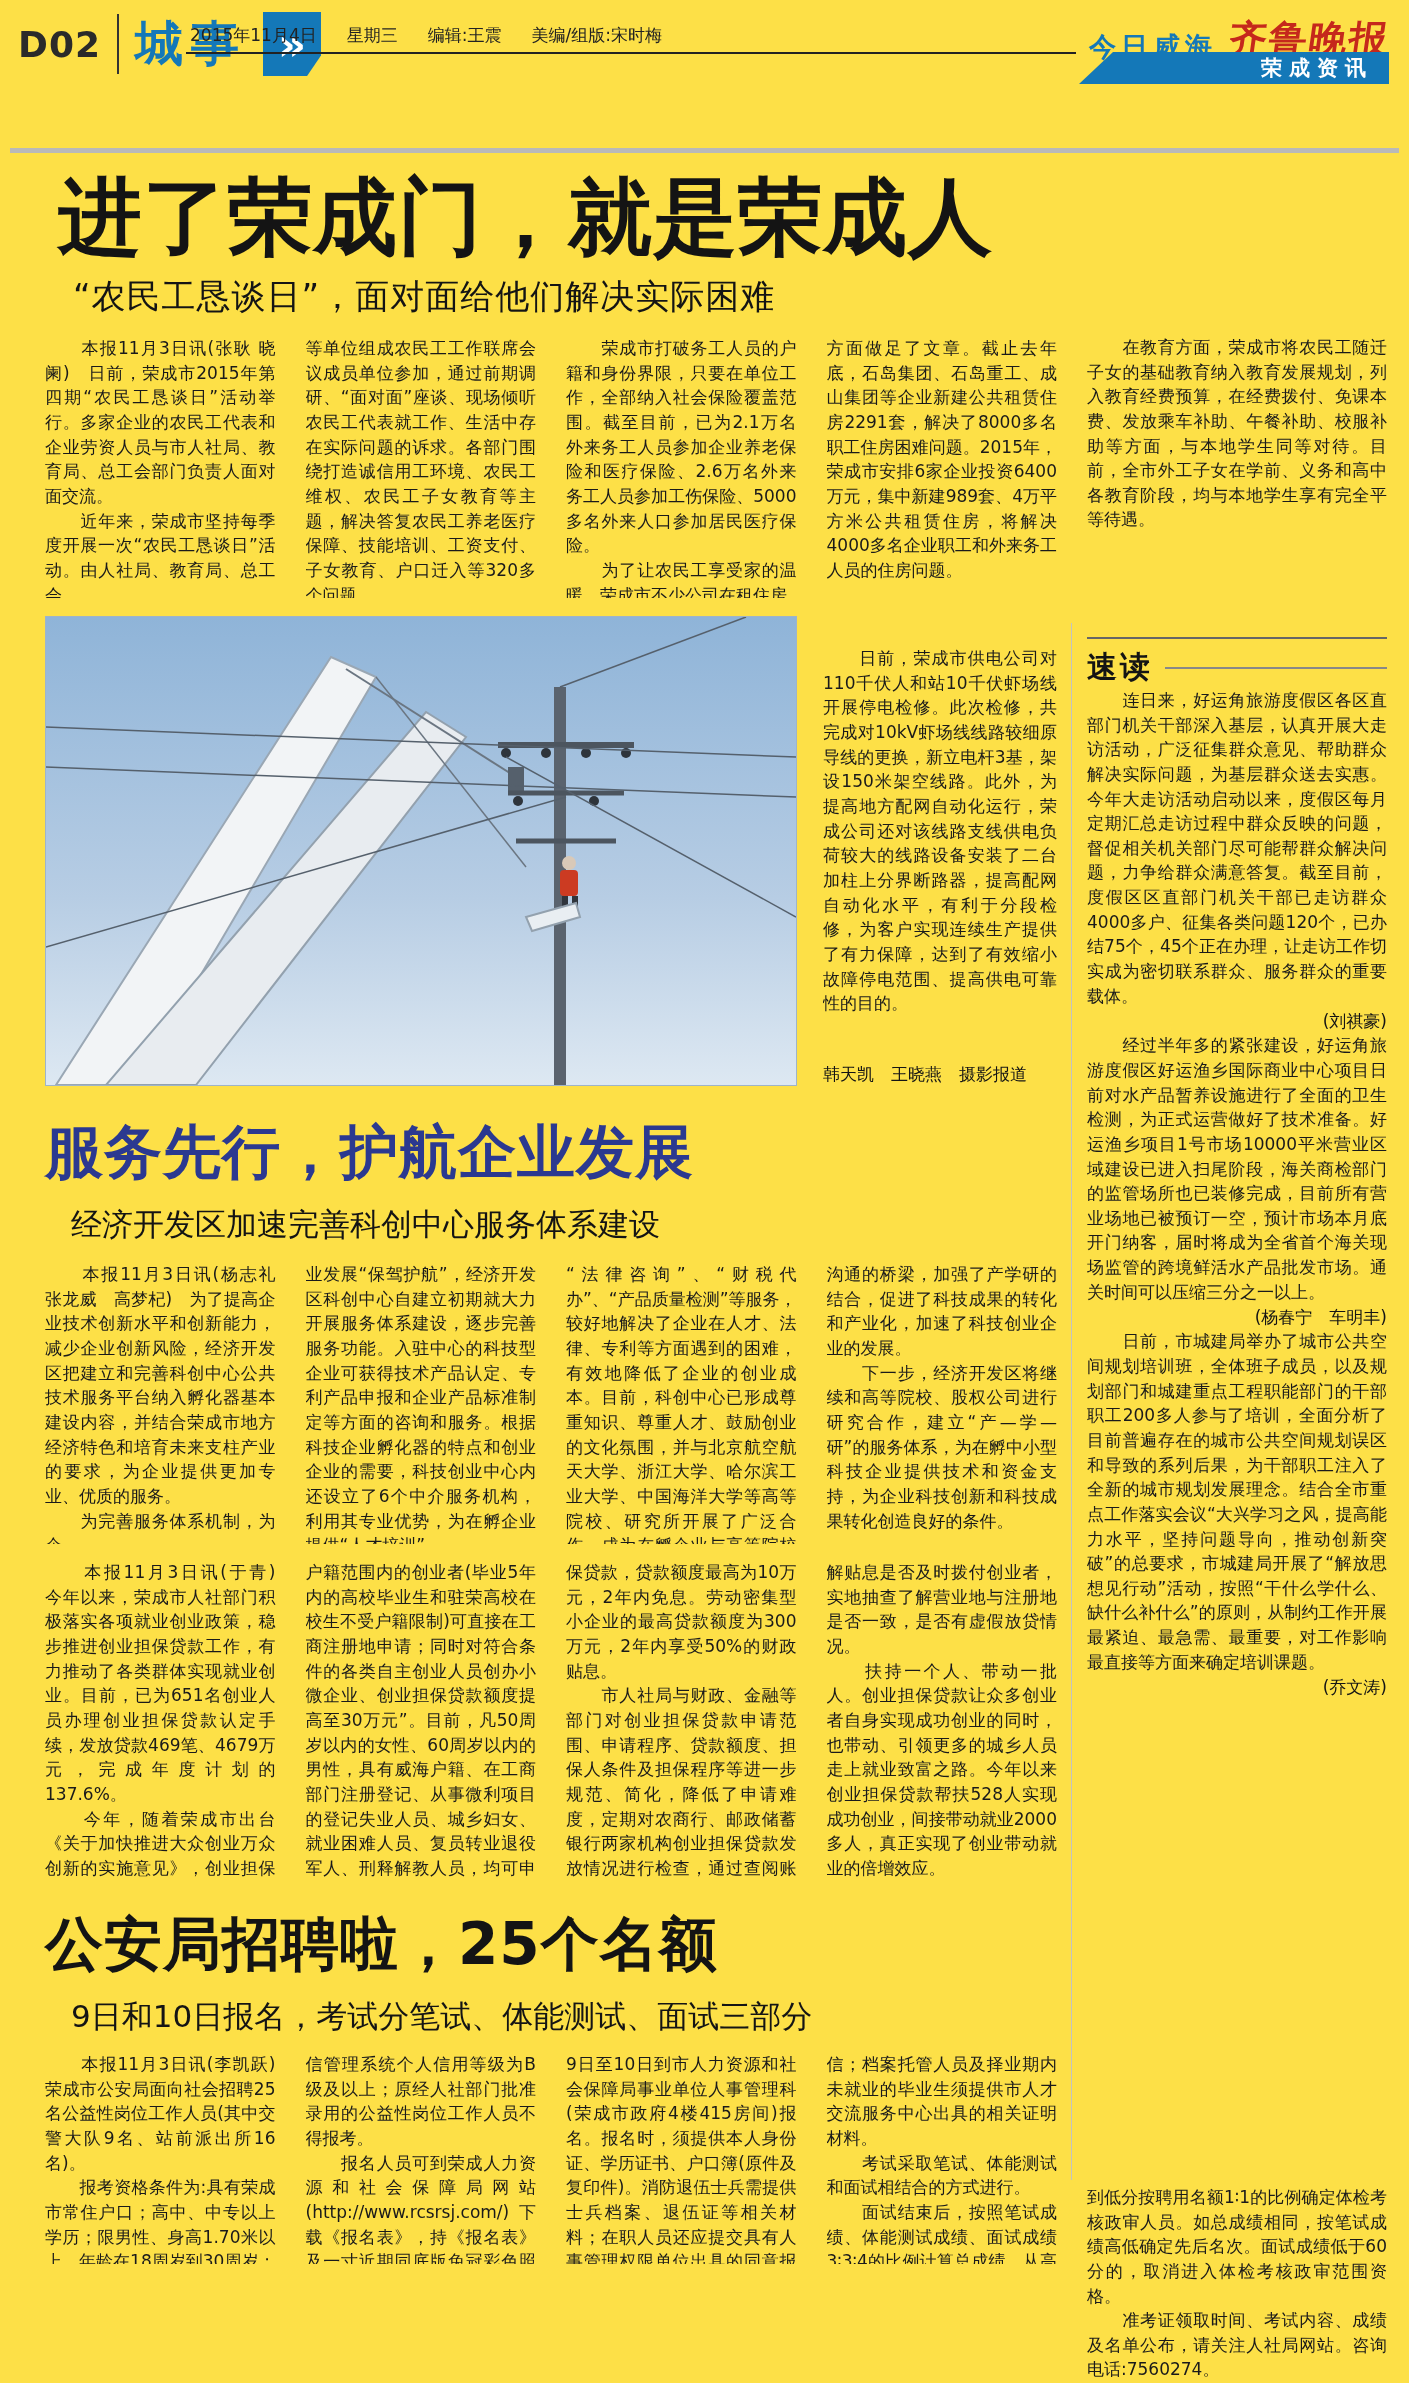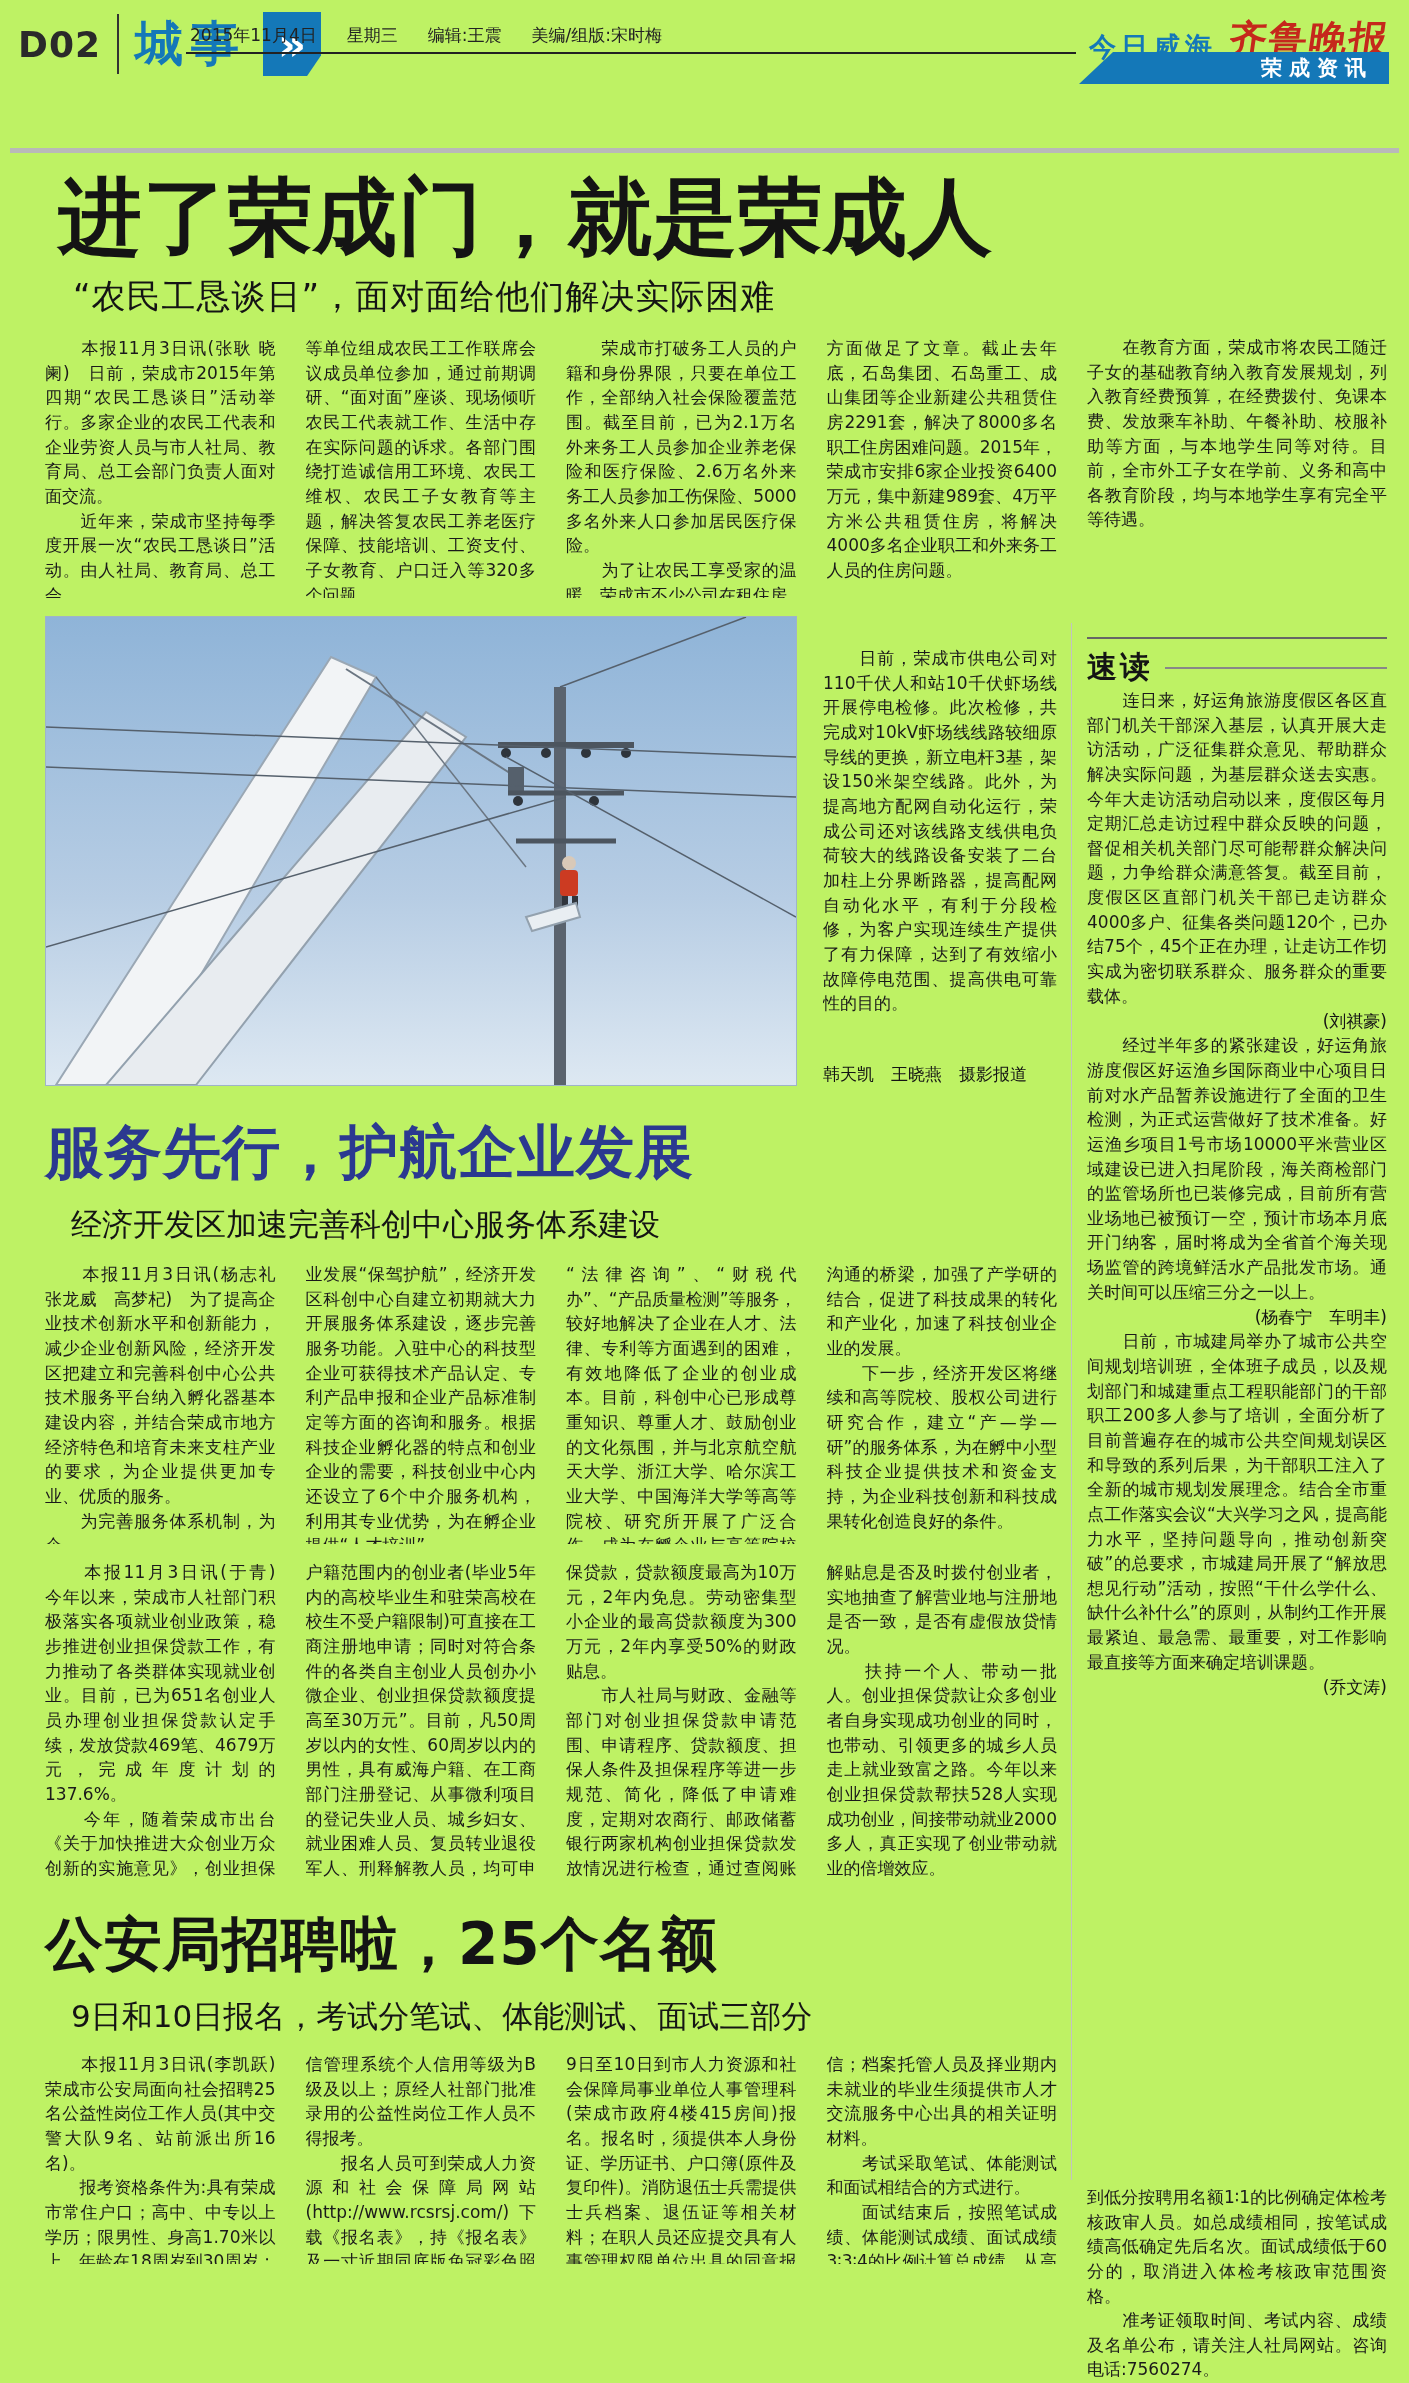--- a/index.html
+++ b/index.html
@@ -1,16 +1,16 @@
 <!DOCTYPE html>
 <html><head>
 <meta charset="utf-8">
 <style>
   html,body{margin:0;padding:0;background:#e8e8e8;}
-  .page{position:relative;width:1409px;height:2383px;margin:0 auto;background:#bef264;
+  .page{position:relative;width:1409px;height:2383px;margin:0 auto;background:#fde047;
         font-family:"DejaVu Sans",sans-serif;color:#141414;overflow:hidden;}
   
   .hdr{position:relative;height:148px;}
   .hdr-left{position:absolute;left:18px;top:12px;display:flex;align-items:center;gap:16px;}
   .pagenum{font-size:36px;font-weight:bold;color:#2a2a2a;letter-spacing:1px;}
   .hdr-vline{width:2px;height:60px;background:#333;}
   .section-title{font-size:48px;font-weight:900;color:#1478b8;letter-spacing:8px;}
   .chev-tag{width:58px;height:64px;background:#1478b8;color:#fff;display:flex;align-items:center;
             justify-content:center;font-size:44px;font-weight:900;
             clip-path:polygon(0 0,100% 0,100% 68%,76% 100%,0 100%);}

